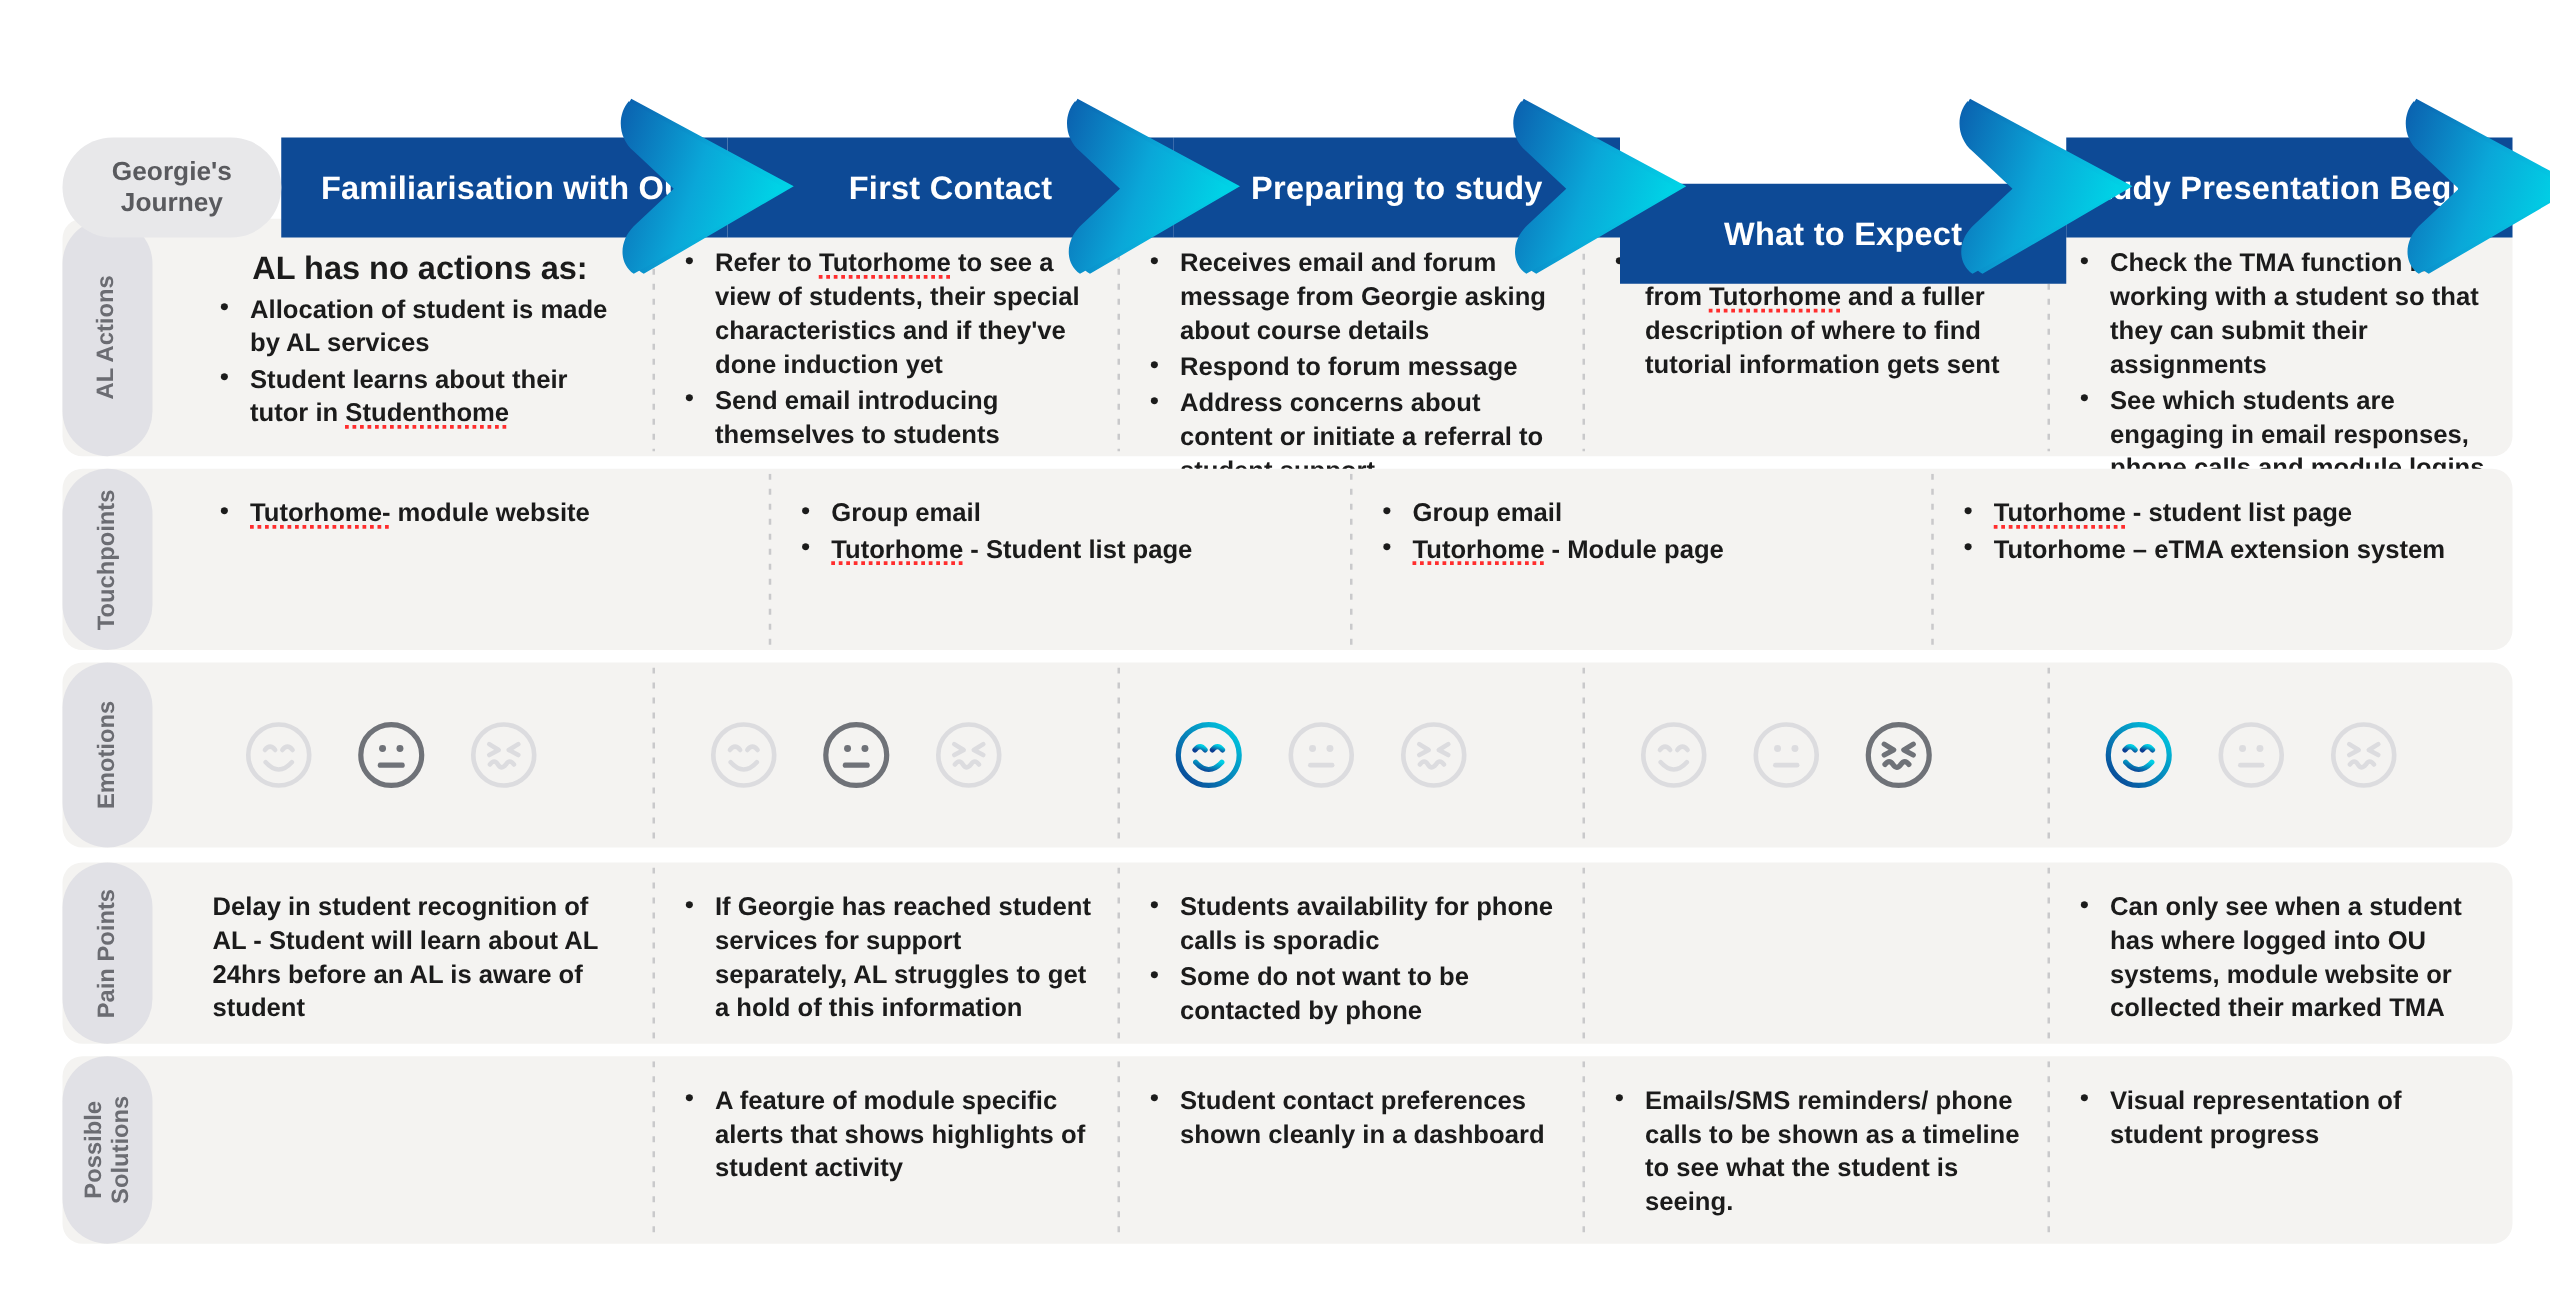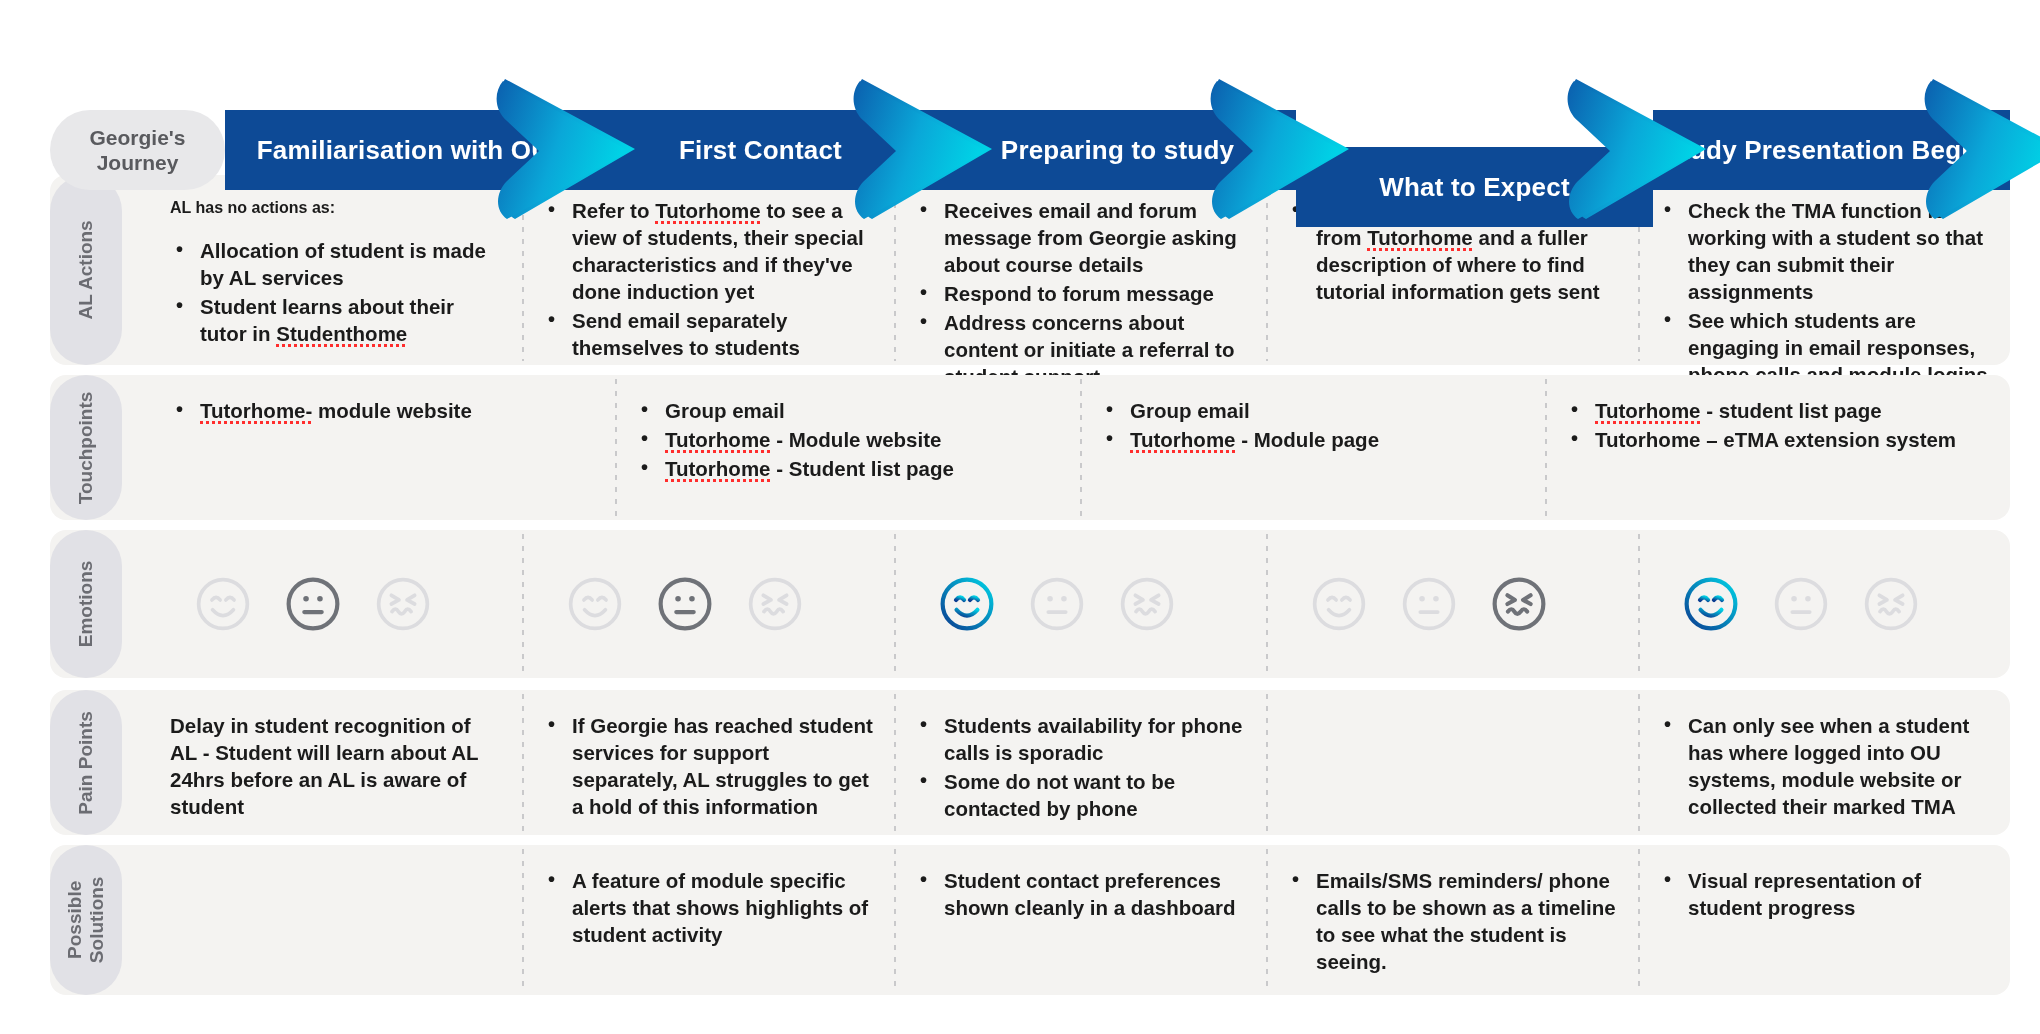--- a/index.html
+++ b/index.html
@@ -124,25 +124,26 @@
     font-size:20px;
     color:#1b1b1b;
   }
   p.plain{
     font-size:20.5px;
     font-weight:bold;
     color:#1b1b1b;
     line-height:1.32;
   }
   p.lead{
-    font-size:16px;
+    font-size:26px;
     font-weight:bold;
     color:#1b1b1b;
     line-height:1.32;
-    margin-bottom:19px;
+    margin-bottom:3px;
+    text-align:center;
   }
   .sp{
     text-decoration-line:underline;
     text-decoration-style:dotted;
     text-decoration-color:#ff2d2d;
     text-decoration-thickness:3px;
     text-underline-offset:3px;
   }
 
   
@@ -257,21 +258,21 @@
               <ul class="bullets">
                 <li><span>Allocation of student is made by AL services</span></li>
                 <li><span>Student learns about their tutor in </span><span class="sp">Studenthome</span></li>
               </ul>
             </div>
           </div>
           <div class="cell">
             <div class="cell-inner">
               <ul class="bullets">
                 <li><span>Refer to </span><span class="sp">Tutorhome</span><span> to see a view of students, their special characteristics and if they've done induction yet</span></li>
-                <li><span>Send email separately themselves to students</span></li>
+                <li><span>Send email introducing themselves to students</span></li>
               </ul>
             </div>
           </div>
           <div class="cell">
             <div class="cell-inner">
               <ul class="bullets">
                 <li><span>Receives email and forum message from Georgie asking about course details</span></li>
                 <li><span>Respond to forum message</span></li>
                 <li><span>Address concerns about content or initiate a referral to student support</span></li>
               </ul>
@@ -303,21 +304,20 @@
             <div class="cell-inner">
               <ul class="bullets">
                 <li><span class="sp">Tutorhome-</span><span>  module website</span></li>
               </ul>
             </div>
           </div>
           <div class="cell">
             <div class="cell-inner">
               <ul class="bullets">
                 <li><span>Group email</span></li>
-                <li><span class="sp">Tutorhome</span><span> - Module website</span></li>
                 <li><span class="sp">Tutorhome</span><span> - Student list page</span></li>
               </ul>
             </div>
           </div>
           <div class="cell">
             <div class="cell-inner">
               <ul class="bullets">
                 <li><span>Group email</span></li>
                 <li><span class="sp">Tutorhome</span><span> - Module page</span></li>
               </ul>

